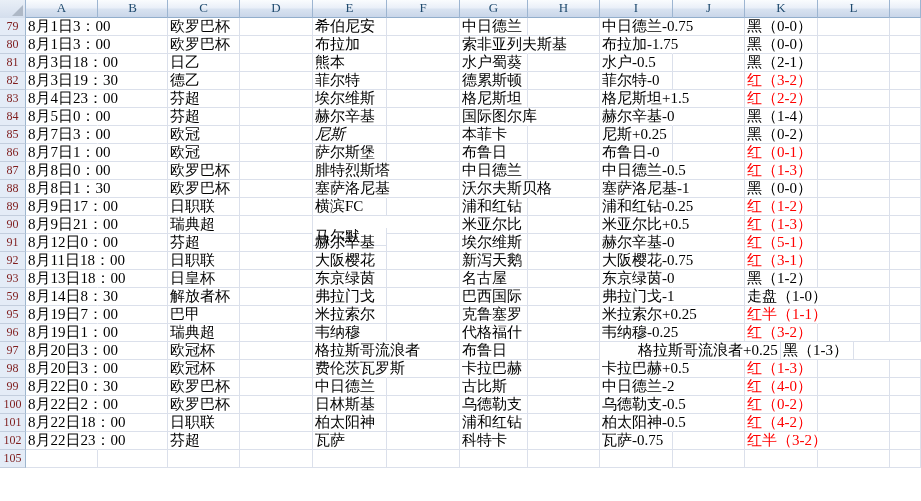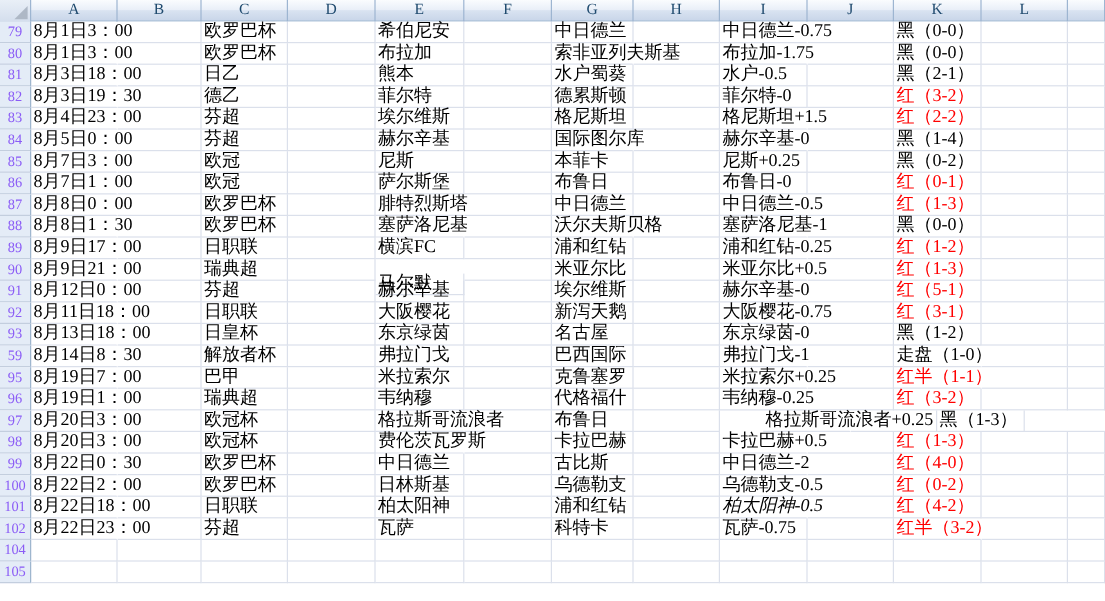--- a/index.html
+++ b/index.html
@@ -24,21 +24,21 @@
   }
   .corner .tri{
     position:absolute;right:2px;bottom:2px;width:0;height:0;
     border-left:11px solid transparent;border-bottom:11px solid #AEB8C6;
   }
   
   .row{display:flex;height:18px;box-sizing:border-box;background:#fff;}
   .rownum{
     box-sizing:border-box;width:26px;height:18px;flex:0 0 auto;
     background:#E4ECF7;border-right:1px solid #9EB6CE;border-bottom:1px solid #C3CEDE;
-    font-size:12px;line-height:17px;text-align:center;color:#8b5cf6;overflow:hidden;
+    font-size:12px;line-height:17px;text-align:center;color:#7f1d1d;overflow:hidden;
   }
   .cell{
     box-sizing:border-box;height:18px;flex:0 0 auto;position:relative;
     border-right:1px solid #DBE0EB;border-bottom:1px solid #DBE0EB;
     background:transparent;
   }
   .cell.nbr{border-right-color:transparent;}
   .cell .txt{
     position:absolute;left:2px;top:0;line-height:17px;font-size:15px;
     white-space:nowrap;z-index:2;color:#000;
@@ -239,21 +239,21 @@
       <div class="row">
         <div class="rownum">85</div>
         <div class="cell nbr" style="width: 72px;">
           <span class="txt">8月7日3：00</span>
         </div>
         <div class="cell" style="width: 70px;"></div>
         <div class="cell" style="width: 72px;">
           <span class="txt">欧冠</span>
         </div>
         <div class="cell" style="width: 73px;"></div>
-        <div class="cell" style="width: 74px;">
+        <div class="cell" style="width: 74px; font-style: italic;">
           <span class="txt">尼斯</span>
         </div>
         <div class="cell" style="width: 73px;"></div>
         <div class="cell" style="width: 68px;">
           <span class="txt">本菲卡</span>
         </div>
         <div class="cell" style="width: 72px;"></div>
         <div class="cell" style="width: 73px;">
           <span class="txt">尼斯+0.25</span>
         </div>
@@ -695,21 +695,21 @@
         </div>
         <div class="cell" style="width: 73px;"></div>
         <div class="cell" style="width: 74px;">
           <span class="txt">柏太阳神</span>
         </div>
         <div class="cell" style="width: 73px;"></div>
         <div class="cell" style="width: 68px;">
           <span class="txt">浦和红钻</span>
         </div>
         <div class="cell" style="width: 72px;"></div>
-        <div class="cell nbr" style="width: 73px; font-style: italic;">
+        <div class="cell nbr" style="width: 73px;">
           <span class="txt">柏太阳神-0.5</span>
         </div>
         <div class="cell" style="width: 72px;"></div>
         <div class="cell" style="width: 73px;">
           <span class="txt red">红（4-2）</span>
         </div>
         <div class="cell" style="width: 72px;"></div>
         <div class="cell" style="width: 31px;"></div>
       </div>
       <div class="row">
@@ -730,36 +730,20 @@
           <span class="txt">科特卡</span>
         </div>
         <div class="cell" style="width: 72px;"></div>
         <div class="cell" style="width: 73px;">
           <span class="txt">瓦萨-0.75</span>
         </div>
         <div class="cell" style="width: 72px;"></div>
         <div class="cell nbr" style="width: 73px;">
           <span class="txt red">红半（3-2）</span>
         </div>
-        <div class="cell" style="width: 72px;"></div>
-        <div class="cell" style="width: 31px;"></div>
-      </div>
-      <div class="row">
-        <div class="rownum">104</div>
-        <div class="cell" style="width: 72px;"></div>
-        <div class="cell" style="width: 70px;"></div>
-        <div class="cell" style="width: 72px;"></div>
-        <div class="cell" style="width: 73px;"></div>
-        <div class="cell" style="width: 74px;"></div>
-        <div class="cell" style="width: 73px;"></div>
-        <div class="cell" style="width: 68px;"></div>
-        <div class="cell" style="width: 72px;"></div>
-        <div class="cell" style="width: 73px;"></div>
-        <div class="cell" style="width: 72px;"></div>
-        <div class="cell" style="width: 73px;"></div>
         <div class="cell" style="width: 72px;"></div>
         <div class="cell" style="width: 31px;"></div>
       </div>
       <div class="row">
         <div class="rownum">105</div>
         <div class="cell" style="width: 72px;"></div>
         <div class="cell" style="width: 70px;"></div>
         <div class="cell" style="width: 72px;"></div>
         <div class="cell" style="width: 73px;"></div>
         <div class="cell" style="width: 74px;"></div>

